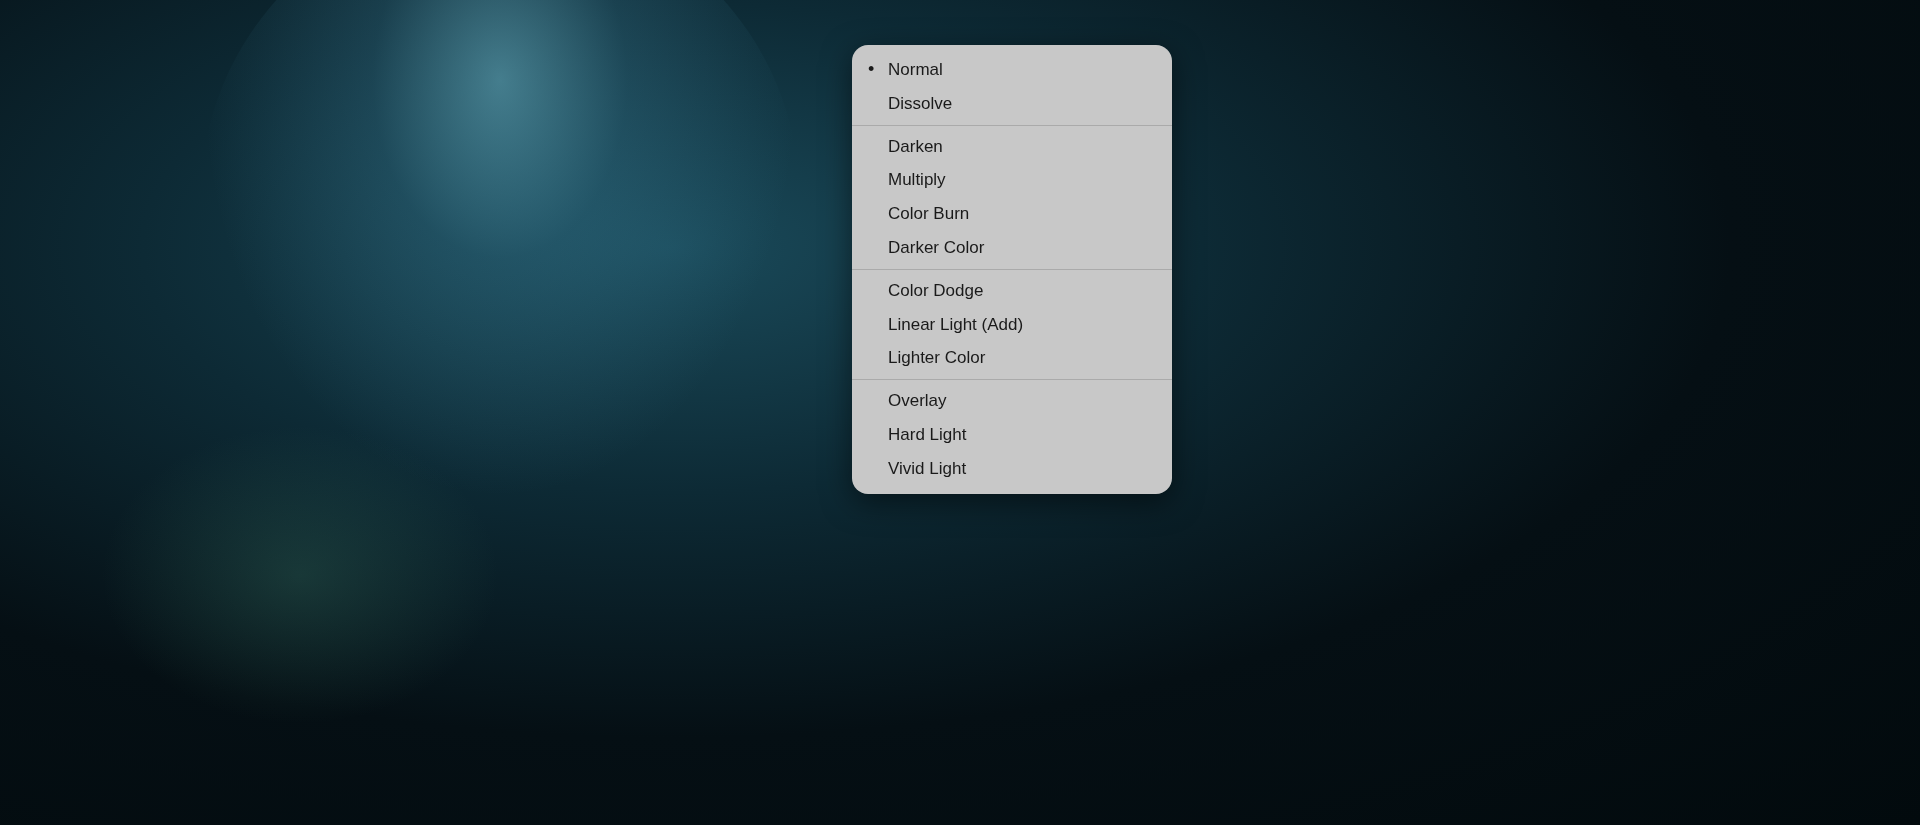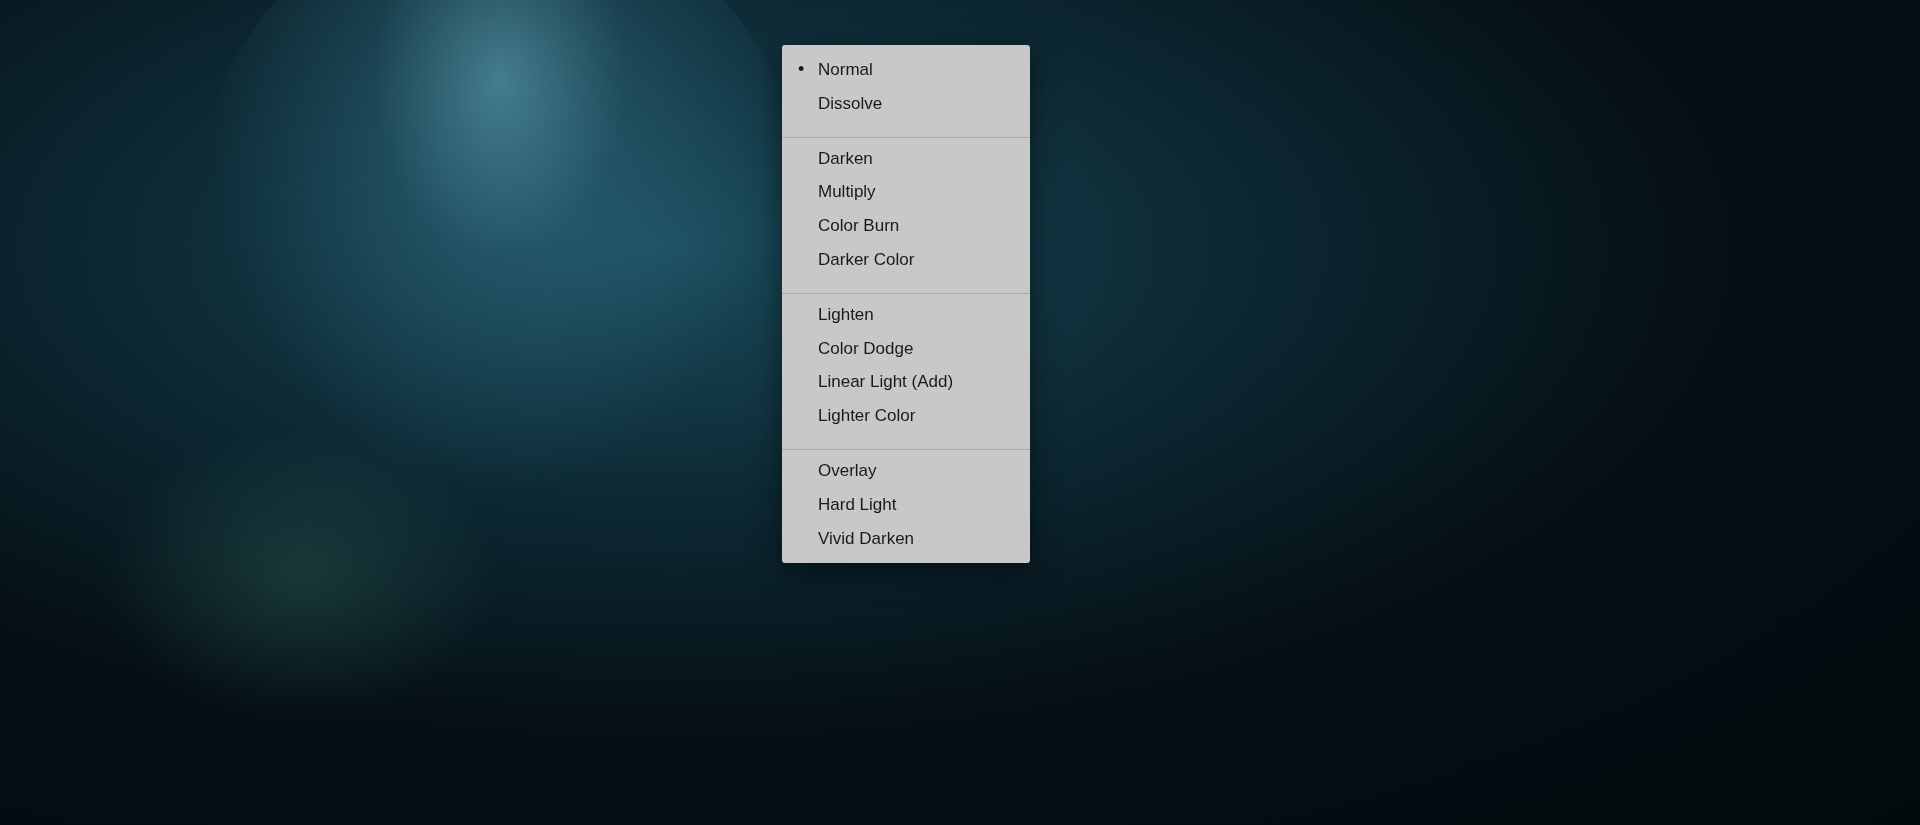--- a/index.html
+++ b/index.html
@@ -38,36 +38,35 @@
       left: 100px;
       width: 400px;
       height: 300px;
       background: radial-gradient(ellipse, rgba(60, 120, 100, 0.3) 0%, transparent 70%);
       border-radius: 50%;
     }
 
     .dropdown-menu {
       position: absolute;
       top: 45px;
-      left: 782px;
-      width: 248px;
+      left: 852px;
+      width: 320px;
       background: #c8c8c8;
-      border-radius: 3px;
+      border-radius: 16px;
       box-shadow: 0 8px 30px rgba(0, 0, 0, 0.5);
       overflow: hidden;
       padding: 4px 0;
     }
 
     .menu-group {
       padding: 4px 0;
     }
 
     .menu-group + .menu-group {
       border-top: 1px solid #aaa;
-      margin-top: 12px;
     }
 
     .menu-item {
       display: flex;
       align-items: center;
       padding: 5px 20px 5px 36px;
       font-size: 17px;
       color: #1a1a1a;
       cursor: pointer;
       line-height: 1.4;
@@ -112,36 +111,33 @@
       </div>
       <div class="menu-item">
         <span>Color Burn</span>
       </div>
       <div class="menu-item">
         <span>Darker Color</span>
       </div>
     </div>
     <div class="menu-group">
       <div class="menu-item">
-        <span>Lighten</span>
-      </div>
-      <div class="menu-item">
         <span>Color Dodge</span>
       </div>
       <div class="menu-item">
         <span>Linear Light (Add)</span>
       </div>
       <div class="menu-item">
         <span>Lighter Color</span>
       </div>
     </div>
     <div class="menu-group">
       <div class="menu-item">
         <span>Overlay</span>
       </div>
       <div class="menu-item">
         <span>Hard Light</span>
       </div>
       <div class="menu-item">
-        <span>Vivid Darken</span>
+        <span>Vivid Light</span>
       </div>
     </div>
   </div>
 
 </body></html>

